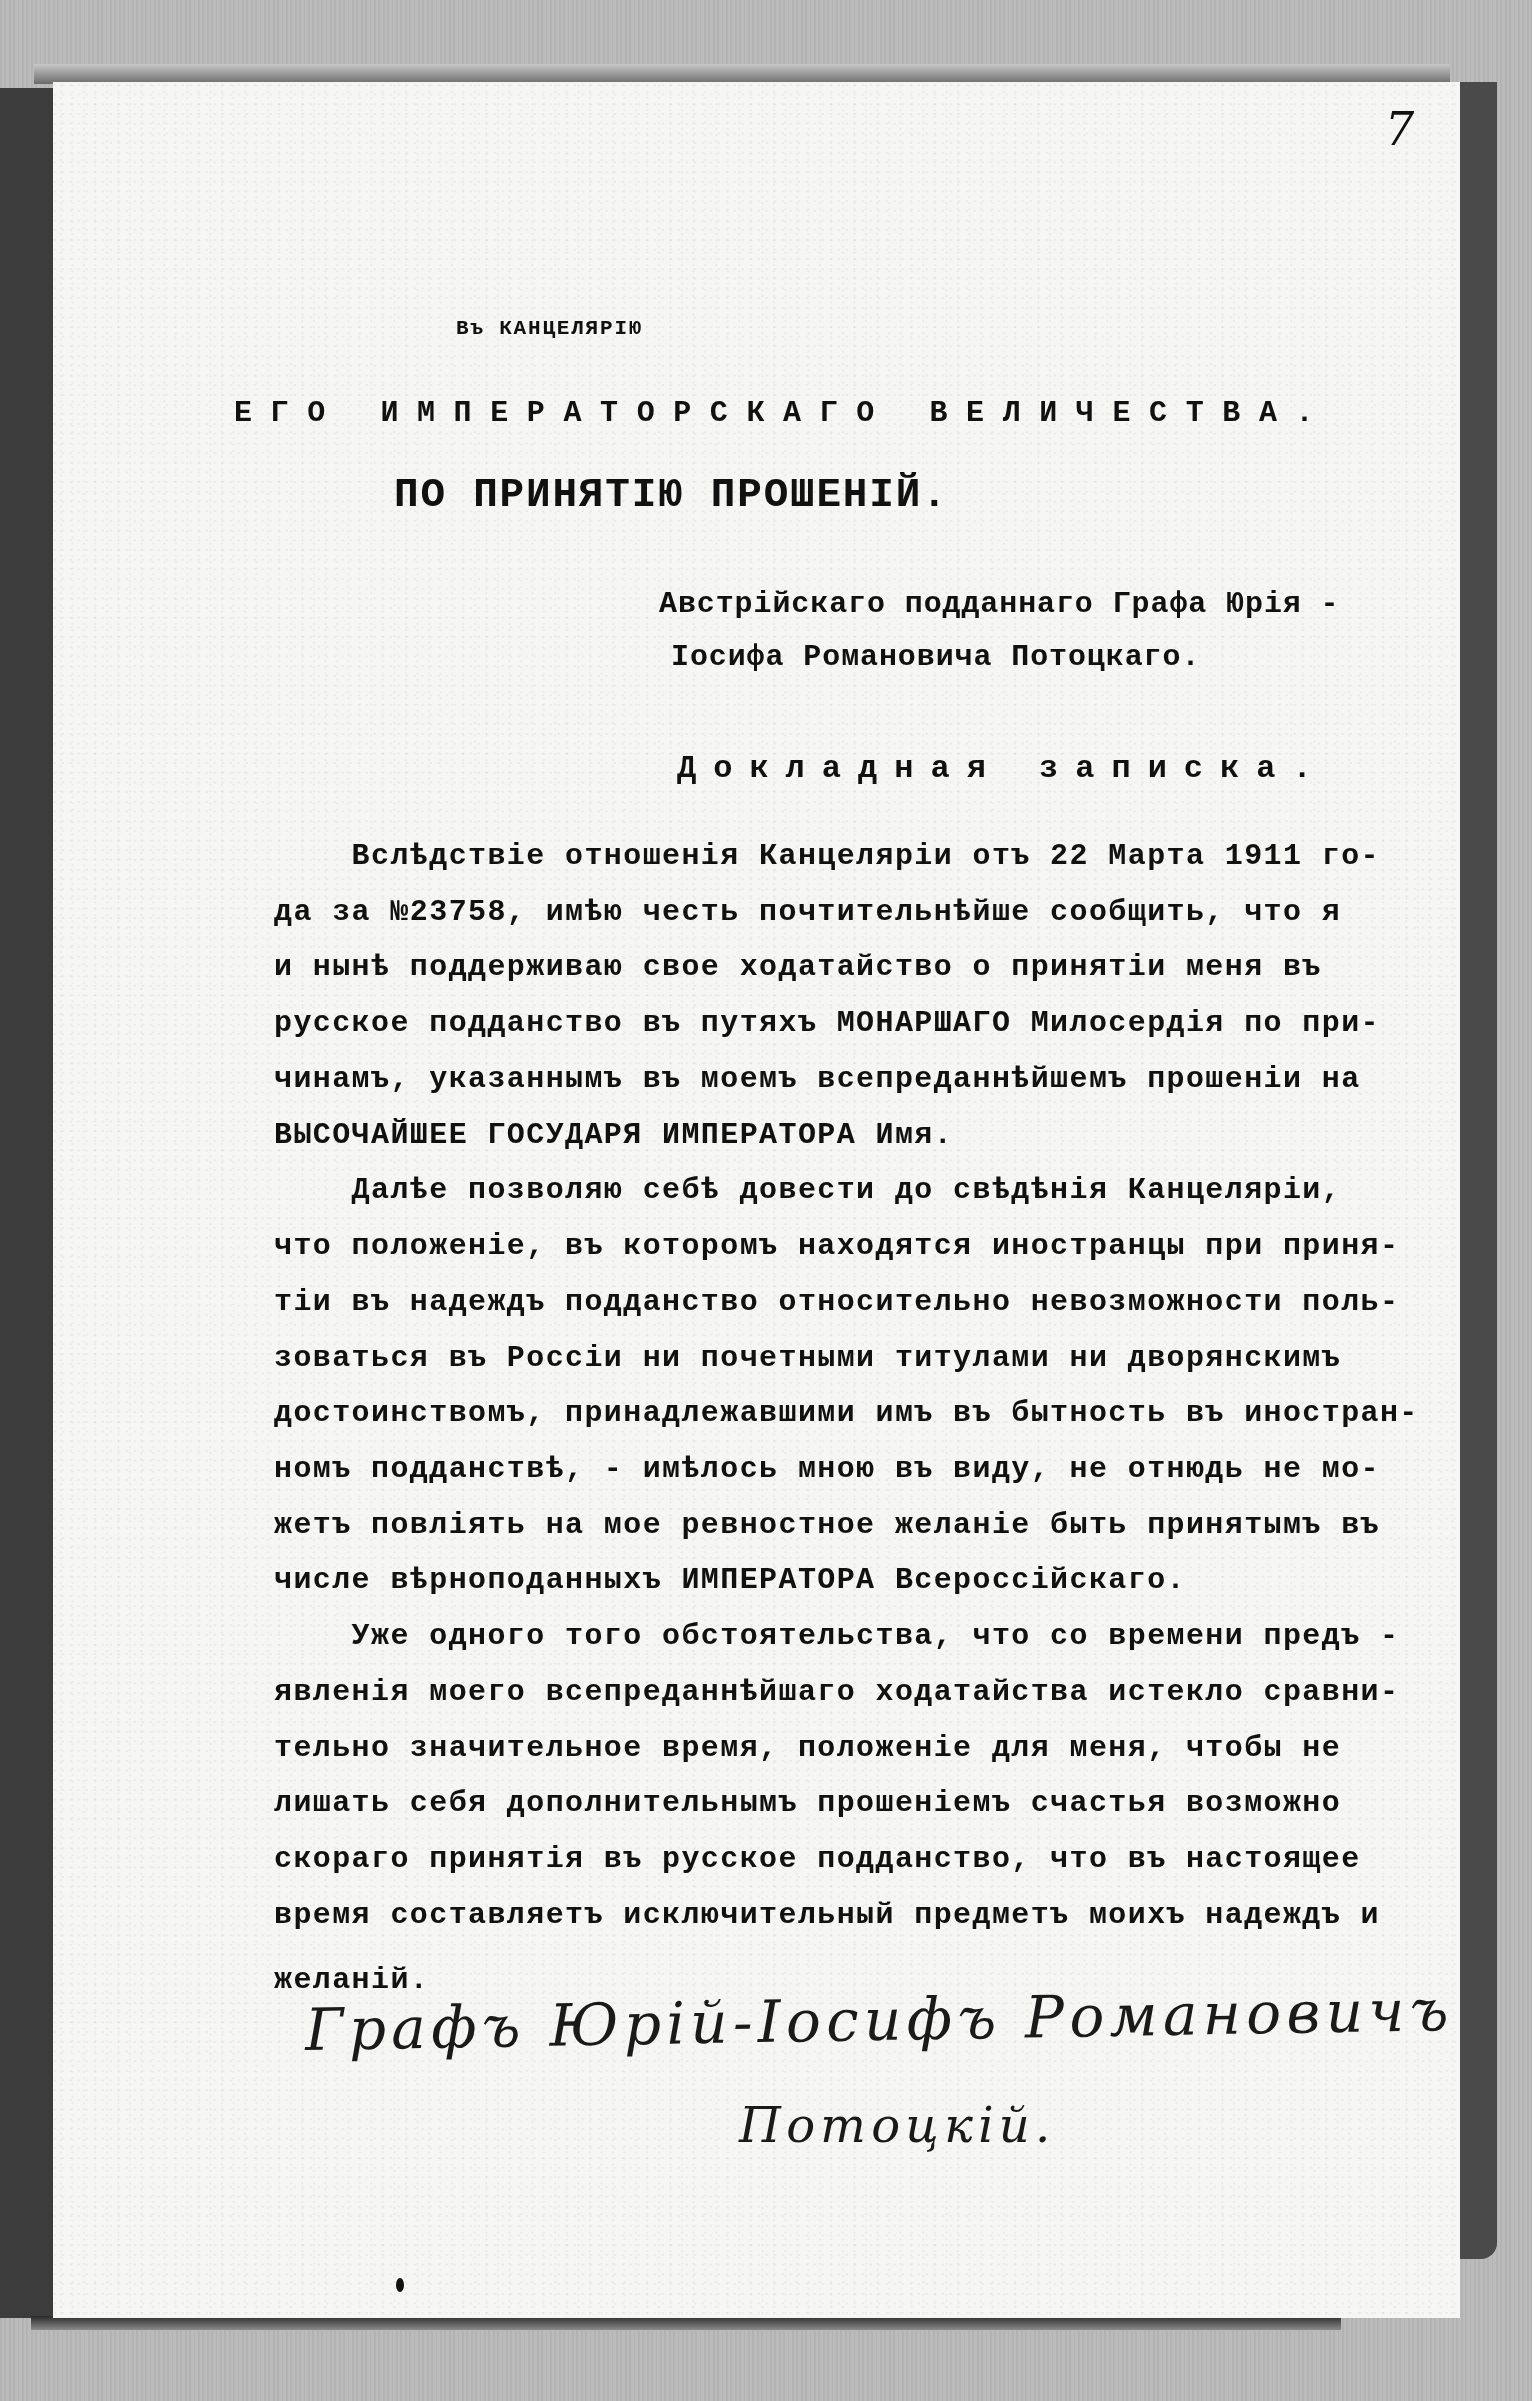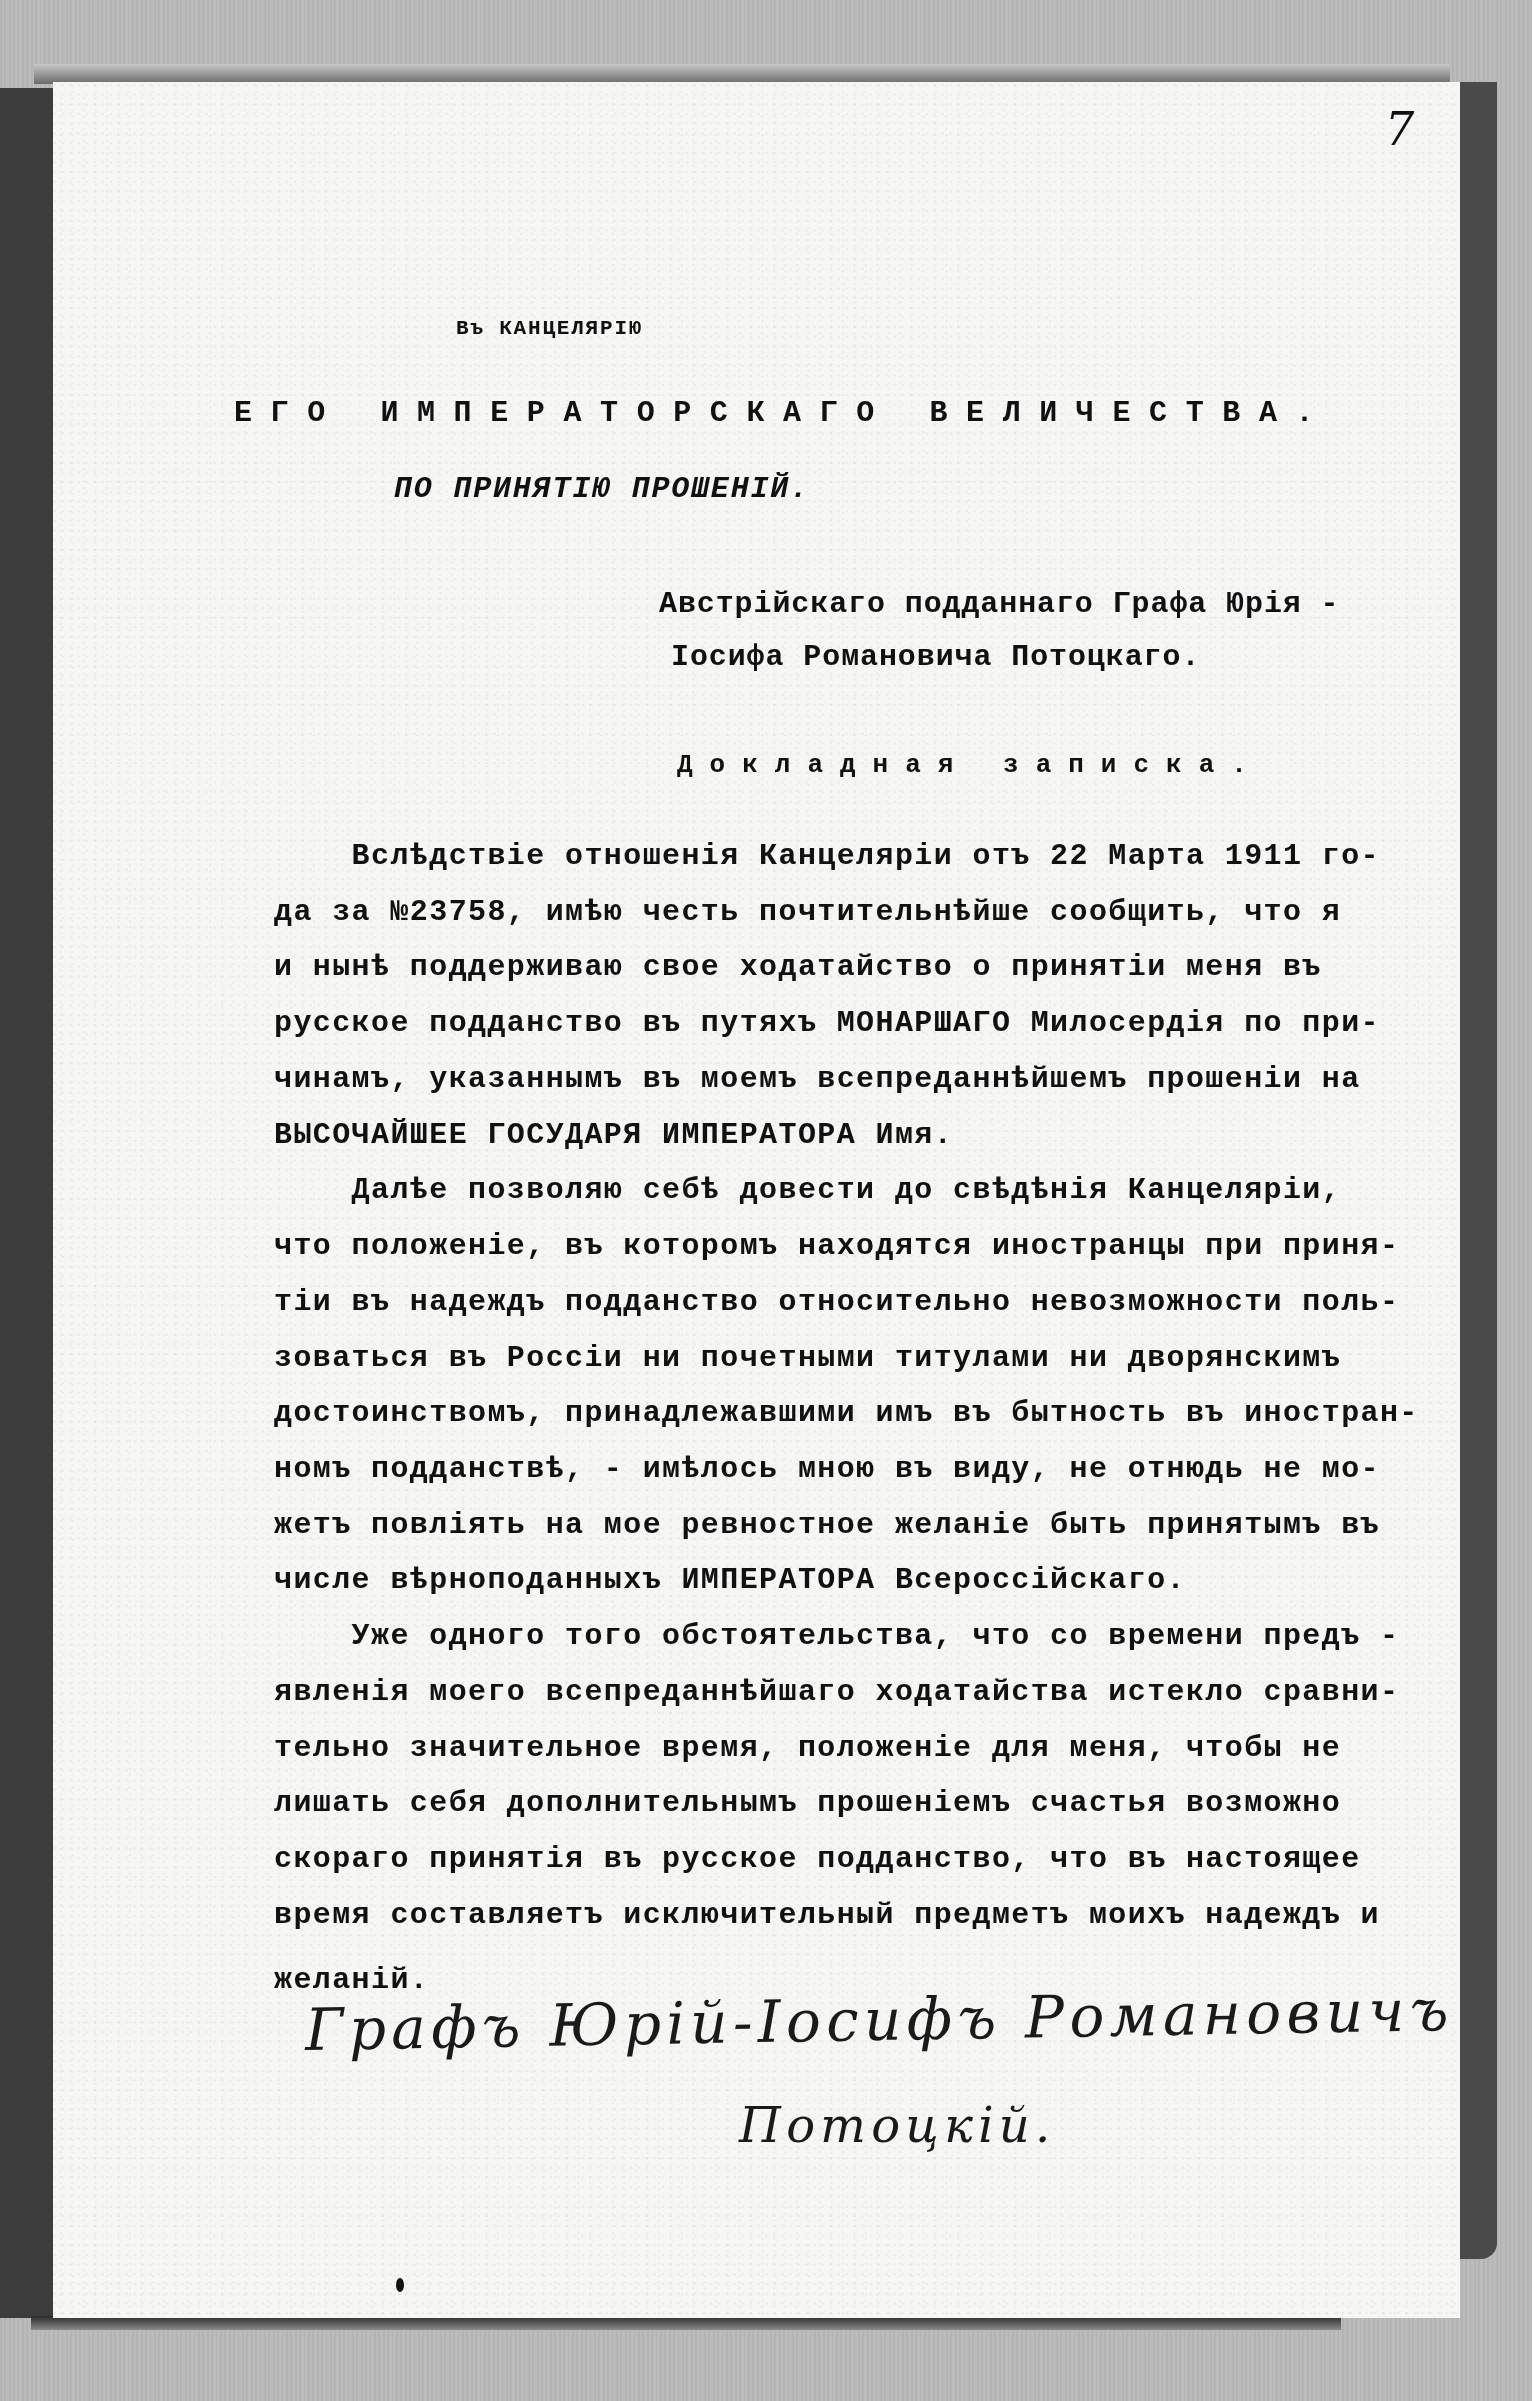--- a/index.html
+++ b/index.html
@@ -21,24 +21,24 @@
       radial-gradient(circle at 70% 60%, rgba(0,0,0,0.05) 0 0.9px, transparent 1.3px);
     background-size: 8px 9.7px, 11.5px 6.2px;
   }
   .page-number {
     position: absolute; left: 1385px; top: 102px;
     font-family: "DejaVu Serif", serif; font-style: italic; font-size: 46px; color: #111;
   }
   .tw { position: absolute; color: #111; font-weight: bold; white-space: pre; font-family: "Liberation Mono", "DejaVu Sans Mono", monospace; }
   .h1 { left: 456px; top: 317px; font-size: 21px; letter-spacing: 1.8px; }
   .h2 { left: 234px; top: 396px; font-size: 30px; letter-spacing: 18.6px; }
-  .h3 { left: 394px; top: 472px; font-size: 30px; letter-spacing: 1.8px; font-style: italic; }
+  .h3 { left: 394px; top: 472px; font-size: 41px; letter-spacing: 1.8px; }
   .addr1 { left: 659px; top: 587px; font-size: 30px; letter-spacing: 0.9px; }
   .addr2 { left: 659px; top: 640px; font-size: 30px; letter-spacing: 0.9px; margin-left: 12px; }
-  .doc-title { left: 677px; top: 750px; font-size: 26px; letter-spacing: 17px; }
+  .doc-title { left: 677px; top: 750px; font-size: 32px; letter-spacing: 17px; }
   .body-line { left: 274px; font-size: 30px; letter-spacing: 1.4px; text-align: right; }
   .signature {
     position: absolute; color: #1a1a1a; font-family: "DejaVu Serif", serif; font-style: italic;
     font-weight: normal; white-space: pre; letter-spacing: 5.3px;
   }
   .sig1 { left: 305px; top: 1986px; font-size: 58px; transform: rotate(-1deg); }
   .sig2 { left: 739px; top: 2097px; font-size: 48px; }
   .spot { position: absolute; left: 396px; top: 2278px; width: 8px; height: 14px; border-radius: 50%; background: #111; }
 </style>
 </head>

